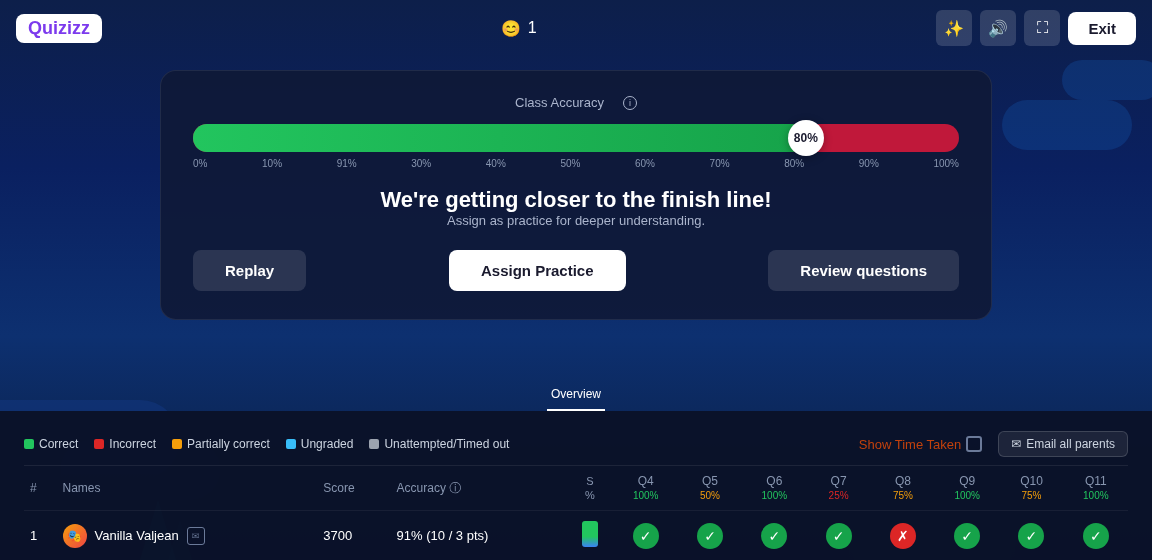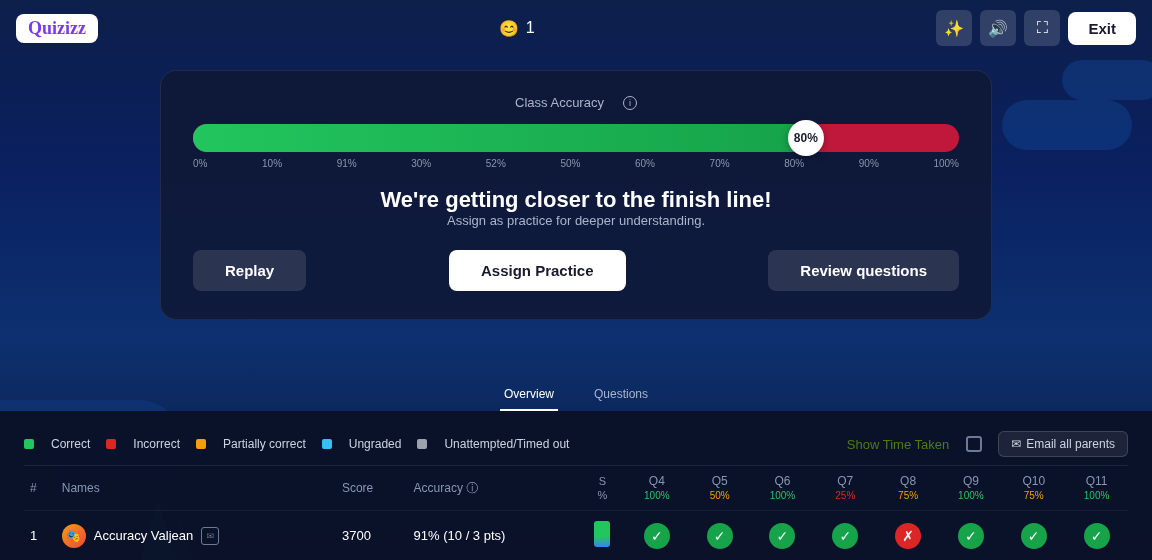--- a/index.html
+++ b/index.html
@@ -34,21 +34,20 @@
       z-index: 10;
     }
 
     .logo {
       background: white;
       border-radius: 8px;
       padding: 4px 12px;
       font-weight: 700;
       font-size: 18px;
       color: #7c3aed;
-      font-family: Liberation Serif, serif;
     }
 
     .header-center {
       display: flex;
       align-items: center;
       gap: 6px;
       color: white;
       font-size: 16px;
     }
 
@@ -252,37 +251,37 @@
       display: flex;
       align-items: center;
       gap: 16px;
       padding: 8px 0;
       border-bottom: 1px solid rgba(255,255,255,0.08);
     }
 
     .legend-item {
       display: flex;
       align-items: center;
-      gap: 17px;
+      gap: 5px;
       color: #ccd4e0;
       font-size: 12px;
     }
 
     .legend-dot {
       width: 10px;
       height: 10px;
       border-radius: 2px;
     }
 
     .legend-spacer {
       flex: 1;
     }
 
     .show-time-label {
-      color: #4d7c0f;
+      color: #c2410c;
       font-size: 13px;
     }
 
     .checkbox-empty {
       width: 16px;
       height: 16px;
       border: 2px solid #6b7a99;
       border-radius: 3px;
       background: transparent;
     }
@@ -439,21 +438,21 @@
       <div class="progress-fill">
         <div class="progress-thumb">80%</div>
       </div>
     </div>
   </div>
   <div class="progress-labels">
     <span>0%</span>
     <span>10%</span>
     <span>91%</span>
     <span>30%</span>
-    <span>52%</span>
+    <span>40%</span>
     <span>50%</span>
     <span>60%</span>
     <span>70%</span>
     <span>80%</span>
     <span>90%</span>
     <span>100%</span>
   </div>
 
   <div class="card-title">We're getting closer to the finish line!</div>
   <div class="card-subtitle">Assign as practice for deeper understanding.</div>
@@ -462,21 +461,20 @@
     <button class="btn-secondary">Replay</button>
     <button class="btn-primary">Assign Practice</button>
     <button class="btn-secondary">Review questions</button>
   </div>
 </div>
 
 <div class="table-section">
 
   <div class="tabs">
     <div class="tab active">Overview</div>
-    <div class="tab">Questions</div>
   </div>
 
   <div class="table-container">
 
     <div class="legend-row">
       <div class="legend-item">
         <div class="legend-dot" style="background:#22c55e;"></div>
         <span>Correct</span>
       </div>
       <div class="legend-item">
@@ -523,21 +521,21 @@
           <th class="center q-col-header">Q10<br><small style="color:#f59e0b">75%</small></th>
           <th class="center q-col-header">Q11<br><small style="color:#22c55e">100%</small></th>
         </tr>
       </thead>
       <tbody>
         <tr>
           <td>1</td>
           <td>
             <div class="player-info">
               <div class="avatar">🎭</div>
-              <span>Accuracy Valjean</span>
+              <span>Vanilla Valjean</span>
               <div class="mail-icon">✉</div>
             </div>
           </td>
           <td>3700</td>
           <td>91% (10 / 3 pts)</td>
           <td class="center">
             <span class="partial-bar"></span>
           </td>
           <td class="center">
             <span class="check-green">✓</span>

